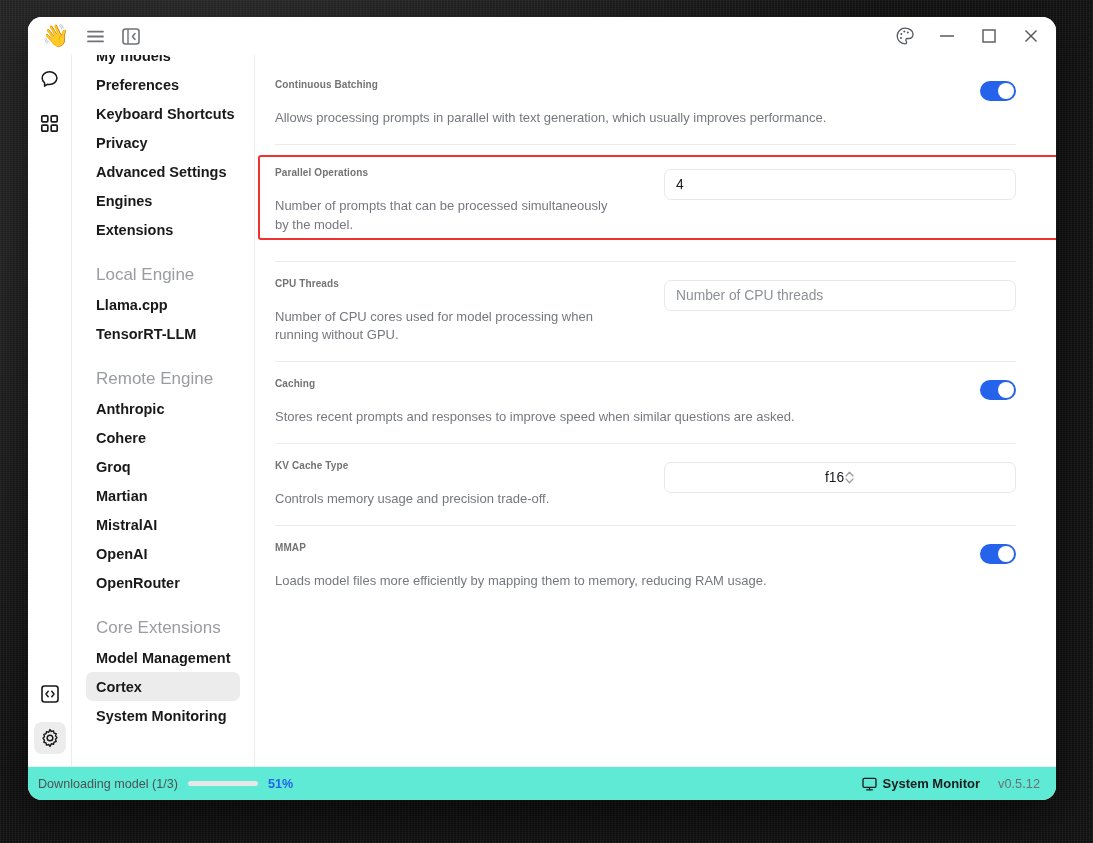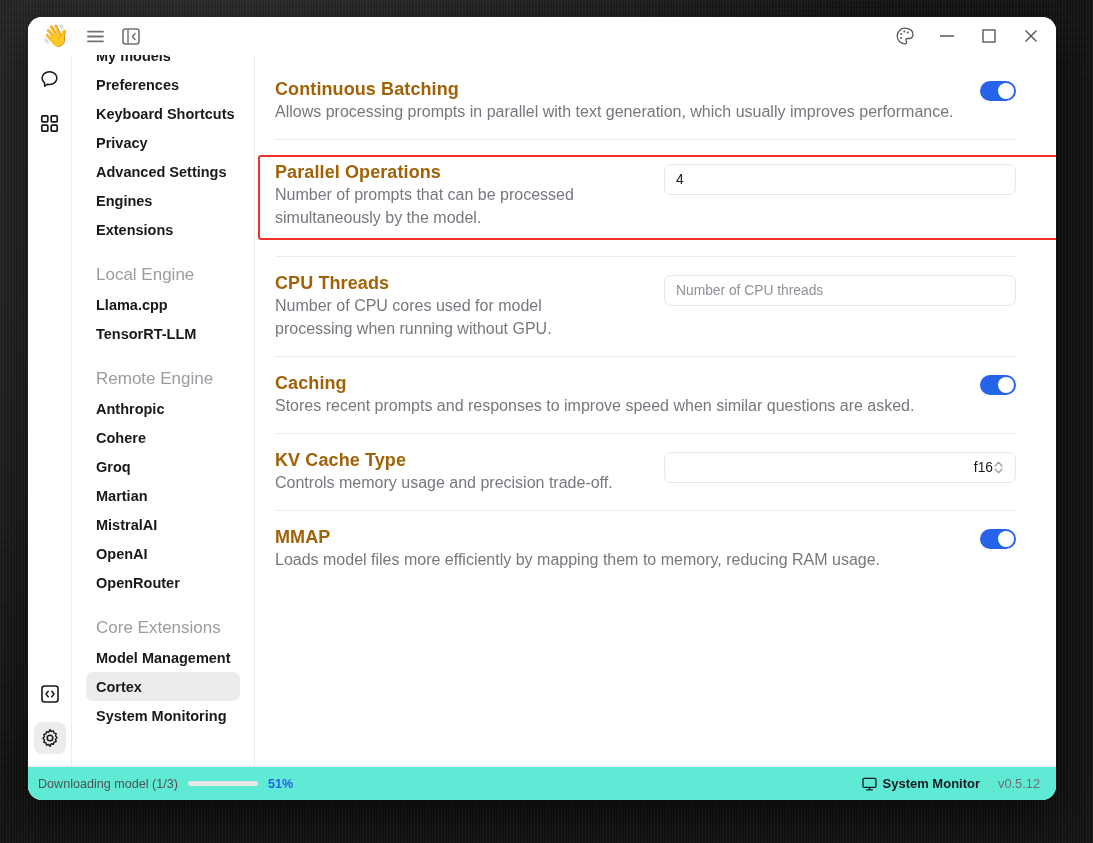--- a/index.html
+++ b/index.html
@@ -141,29 +141,29 @@
     position: relative;
     padding: 16px 0 16px 0;
     display: flex;
     align-items: flex-start;
   }
   .setting + .setting { border-top: 1px solid #ececec; }
   .setting.no-border { border-top: none; }
 
   .setting-text { flex: 1; min-width: 0; padding-right: 20px; }
   .setting-title {
-    font-size: 18px;
+    font-size: 10px;
     font-weight: 700;
-    color: #a16207;
+    color: #737373;
     letter-spacing: 0.1px;
   }
   .setting-desc {
-    font-size: 16px;
+    font-size: 13px;
     color: #75787e;
-    margin-top: 0;
+    margin-top: 19px;
     line-height: 1.45;
     max-width: 700px;
   }
   .setting-desc.narrow { max-width: 340px; }
 
   .setting-control {
     flex: 0 0 auto;
     display: flex;
     align-items: flex-start;
     padding-top: 2px;
@@ -194,21 +194,21 @@
     border-radius: 7px;
     background: #fff;
     display: flex;
     align-items: center;
     padding: 0 11px;
     font-size: 13.8px;
     color: #17181b;
     cursor: text;
   }
   .field.placeholder { color: #8e9197; }
-  .field.select { justify-content: flex-end; cursor: pointer; }
+  .field.select { justify-content: center; cursor: pointer; }
   .field .chev { color: #9aa0a6; display: flex; }
 
   
   .highlight {
     position: absolute;
     left: 230px;
     top: 138px;
     width: 818px;
     height: 85px;
     border: 2px solid #f0322c;

